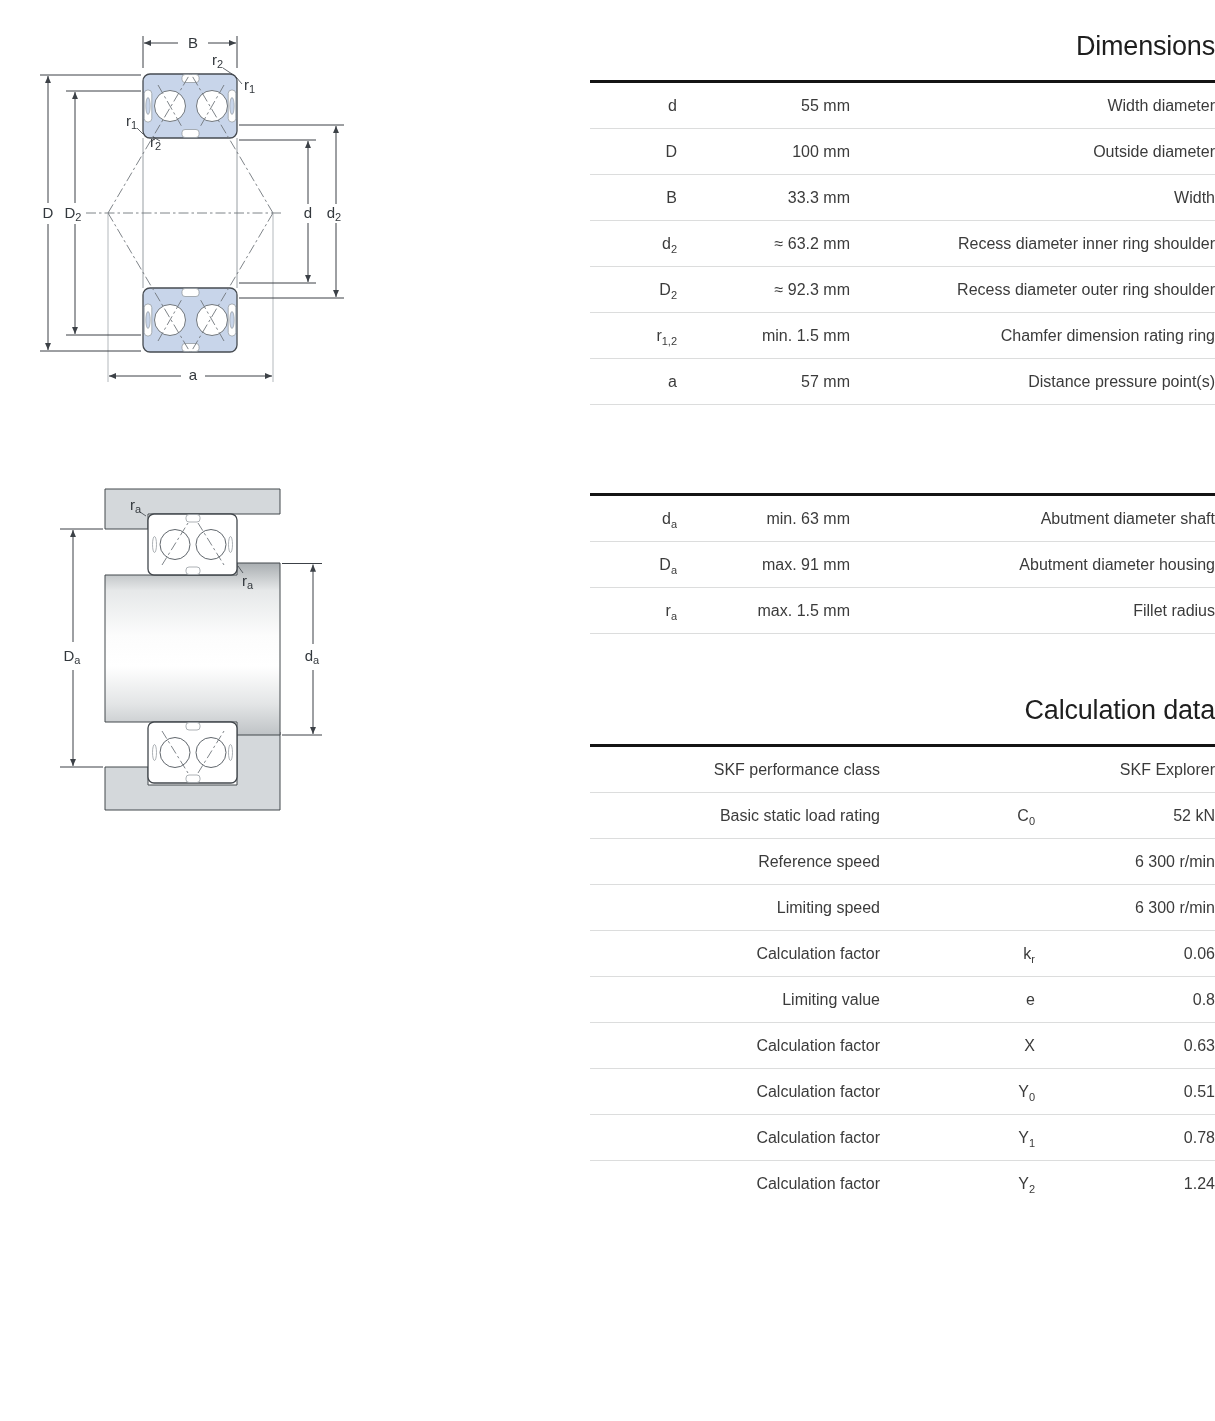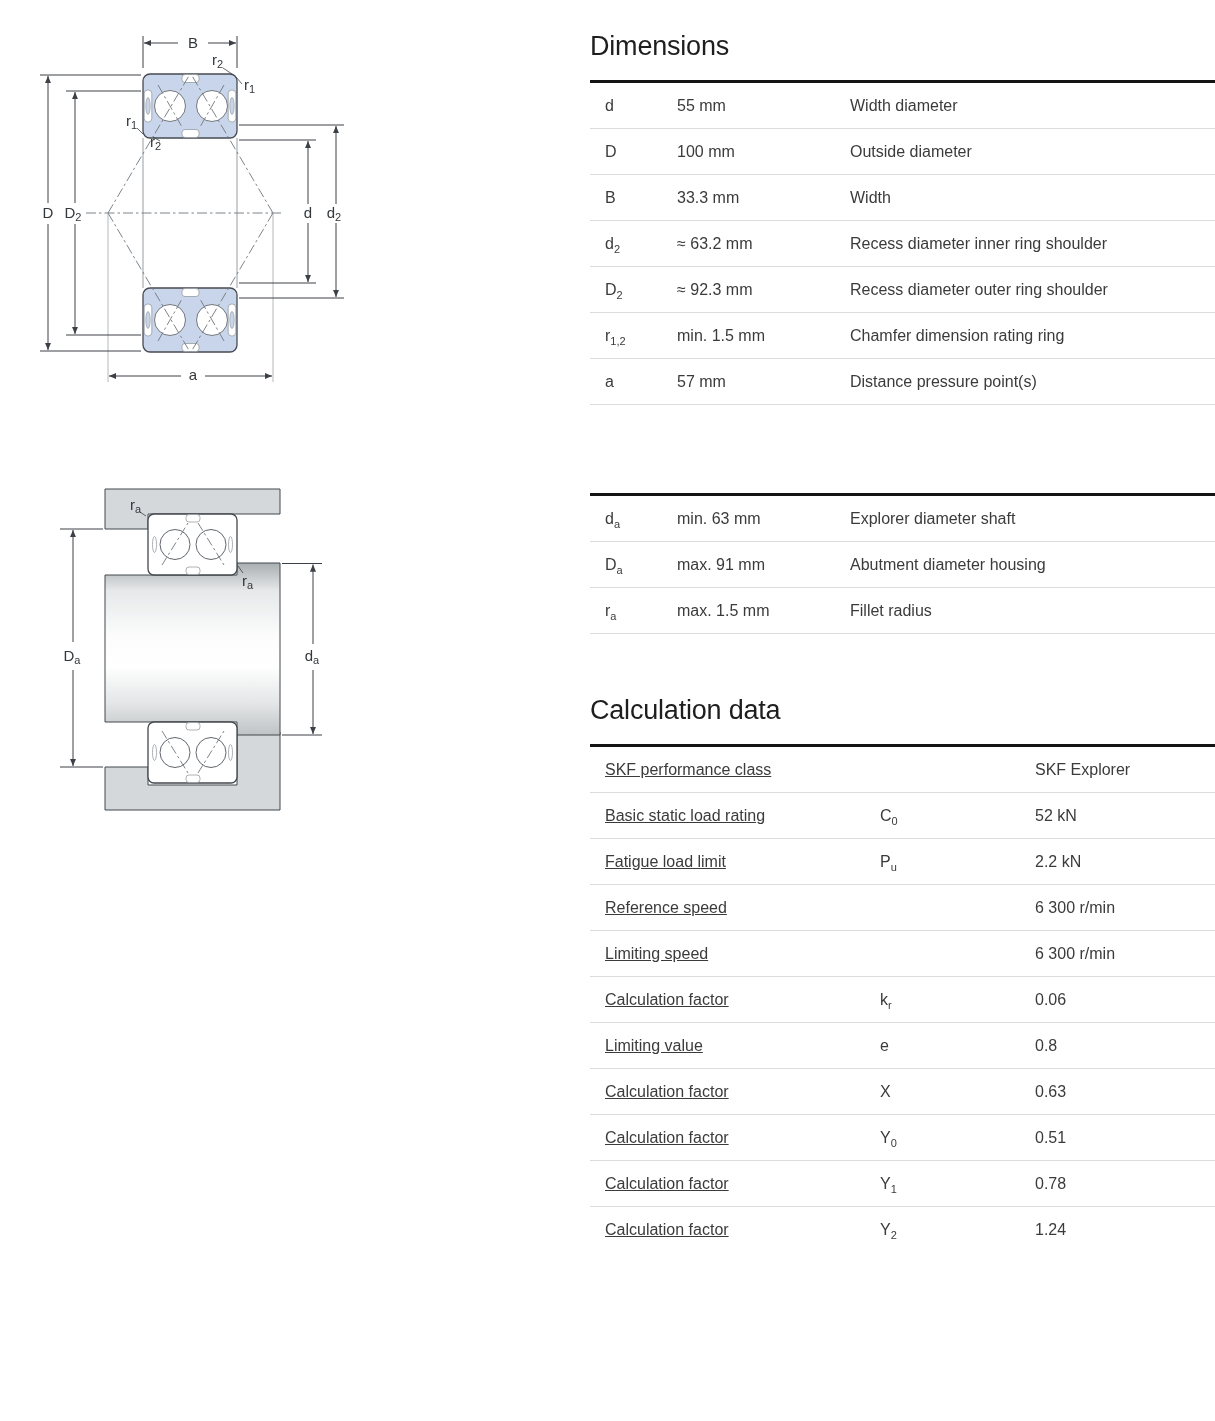--- a/index.html
+++ b/index.html
@@ -6,38 +6,38 @@
   body{
     width:1215px;height:1421px;position:relative;background:#ffffff;
     font-family:"Liberation Sans",sans-serif;color:#3b3b3b;overflow:hidden;
   }
   .drawing{position:absolute;}
   #drawing-top{left:20px;top:18px;}
   #drawing-bottom{left:30px;top:462px;}
   svg text{font-family:"Liberation Sans",sans-serif;font-size:15px;fill:#33383d;}
   svg tspan.sub{font-size:11px;}
 
-  .content{position:absolute;left:590px;top:30px;width:625px;}
+  .content{position:absolute;left:590px;top:30px;width:625px;text-align:right;}
   h2{
     font-size:27px;font-weight:400;color:#1e1e1e;margin:0 0 18px 0;
     letter-spacing:-0.2px;line-height:32px;
   }
   section.spec-abutment{margin-top:88px;}
   section.spec-calculation{margin-top:60px;}
   table.spec-table{
     width:100%;border-collapse:collapse;border-top:3px solid #141414;
     table-layout:fixed;
   }
   table.spec-table td{
     border-bottom:1px solid #dcdddd;height:45px;font-size:16px;color:#3b3b3b;
     vertical-align:middle;padding:0;overflow:hidden;white-space:nowrap;
   }
   table.t-dim td.c-sym{width:72px;padding-left:15px;}
   table.t-dim td.c-val{width:173px;}
-  table.t-calc td.c-label{width:275px;padding-left:15px;text-decoration:underline;}
+  table.t-calc td.c-label{width:275px;padding-left:15px;}
   table.t-calc td.c-sym{width:155px;}
   table.t-calc tr:last-child td{border-bottom:none;}
   td sub{font-size:11px;line-height:0;}
 </style>
 </head>
 <body>
 
 <div class="drawing" id="drawing-top">
 <svg width="360" height="400" viewBox="0 0 360 400">
   <defs>
@@ -245,21 +245,21 @@
         </tbody>
       </table>
   </section>
 
   <section class="spec-abutment">
     <table class="spec-table t-dim">
         <tbody>
           <tr>
             <td class="c-sym"><span>d</span><sub>a</sub></td>
             <td class="c-val">min. 63 mm</td>
-            <td class="c-desc">Explorer diameter shaft</td>
+            <td class="c-desc">Abutment diameter shaft</td>
           </tr>
           <tr>
             <td class="c-sym"><span>D</span><sub>a</sub></td>
             <td class="c-val">max. 91 mm</td>
             <td class="c-desc">Abutment diameter housing</td>
           </tr>
           <tr>
             <td class="c-sym"><span>r</span><sub>a</sub></td>
             <td class="c-val">max. 1.5 mm</td>
             <td class="c-desc">Fillet radius</td>
@@ -276,25 +276,20 @@
             <td class="c-label">SKF performance class</td>
             <td class="c-sym"><span></span><sub></sub></td>
             <td class="c-val">SKF Explorer</td>
           </tr>
           <tr>
             <td class="c-label">Basic static load rating</td>
             <td class="c-sym"><span>C</span><sub>0</sub></td>
             <td class="c-val">52 kN</td>
           </tr>
           <tr>
-            <td class="c-label">Fatigue load limit</td>
-            <td class="c-sym"><span>P</span><sub>u</sub></td>
-            <td class="c-val">2.2 kN</td>
-          </tr>
-          <tr>
             <td class="c-label">Reference speed</td>
             <td class="c-sym"><span></span><sub></sub></td>
             <td class="c-val">6 300 r/min</td>
           </tr>
           <tr>
             <td class="c-label">Limiting speed</td>
             <td class="c-sym"><span></span><sub></sub></td>
             <td class="c-val">6 300 r/min</td>
           </tr>
           <tr>

